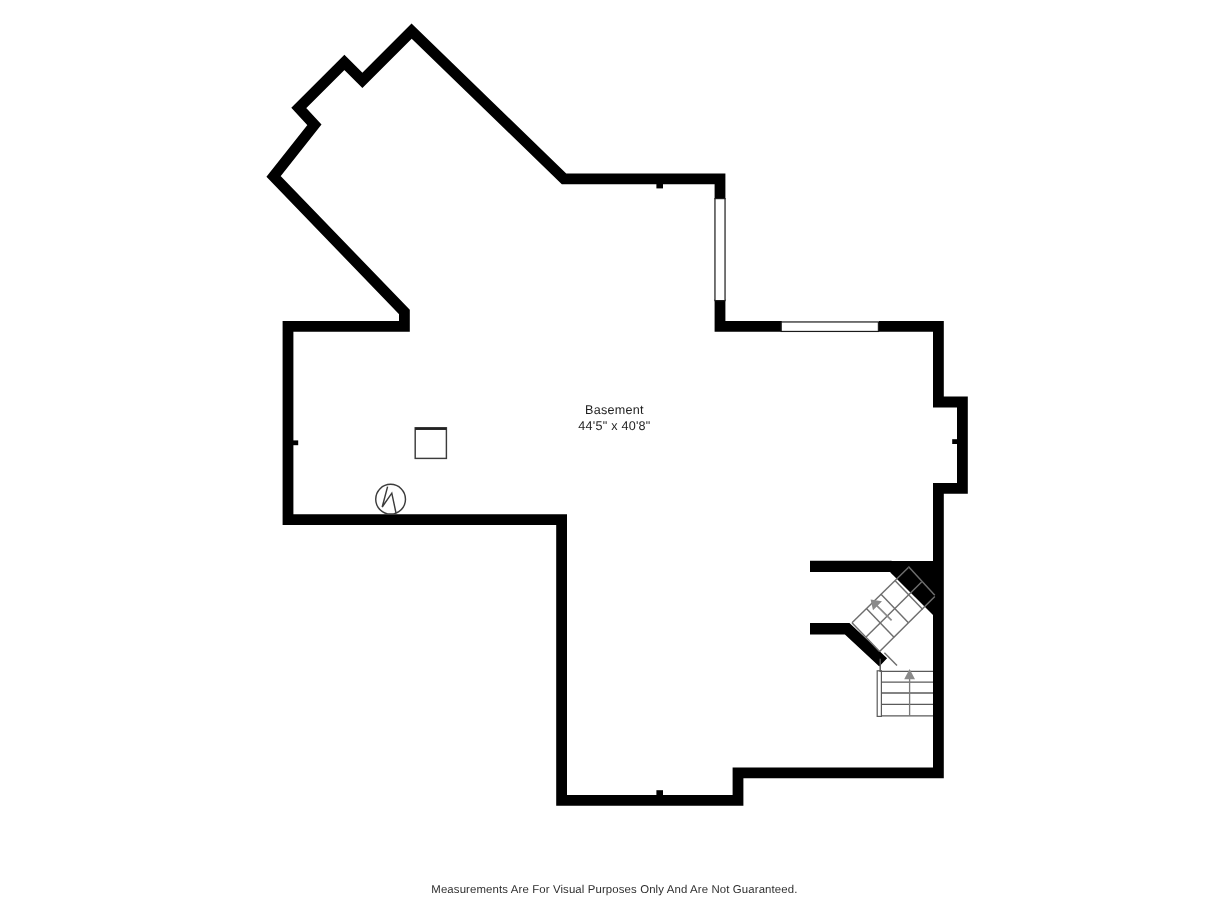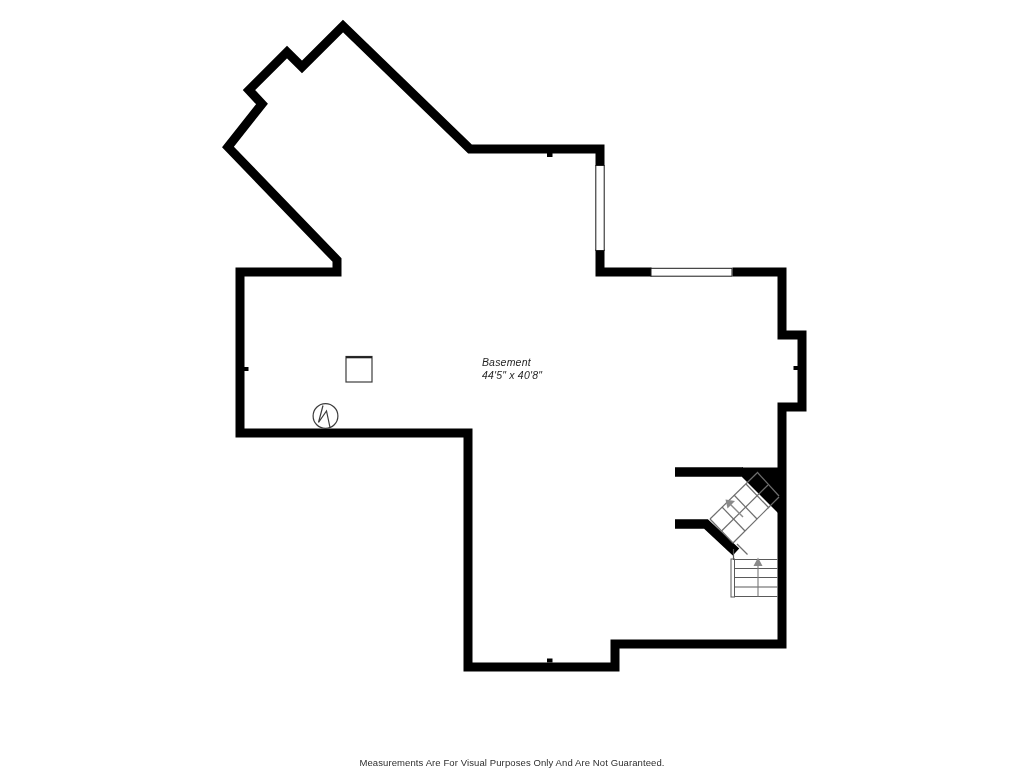--- a/index.html
+++ b/index.html
@@ -16,41 +16,39 @@
     overflow: hidden;
   }
   #plan-svg {
     position: absolute;
     left: 0;
     top: 0;
   }
   .room-label {
     position: absolute;
     left: 512px;
-    top: 356px;
+    top: 336px;
     transform: translateX(-50%);
-    text-align: left;
+    text-align: center;
     color: #1f1f1f;
     font-size: 10.5px;
     line-height: 12.5px;
     letter-spacing: 0.2px;
     white-space: nowrap;
-    font-style: italic;
   }
   .disclaimer {
     position: absolute;
     left: 512px;
     top: 736px;
     transform: translateX(-50%);
     text-align: center;
     color: #2e2e2e;
     font-size: 9.5px;
     letter-spacing: 0.1px;
     white-space: nowrap;
-    margin-top: 21px;
   }
 </style>
 </head>
 <body>
 
 <div id="stage">
 
   <svg id="plan-svg" width="1024" height="768" viewBox="0 0 1024 768">
 
     <g stroke="#000000" stroke-width="9" fill="none" stroke-linejoin="miter" stroke-linecap="butt">

